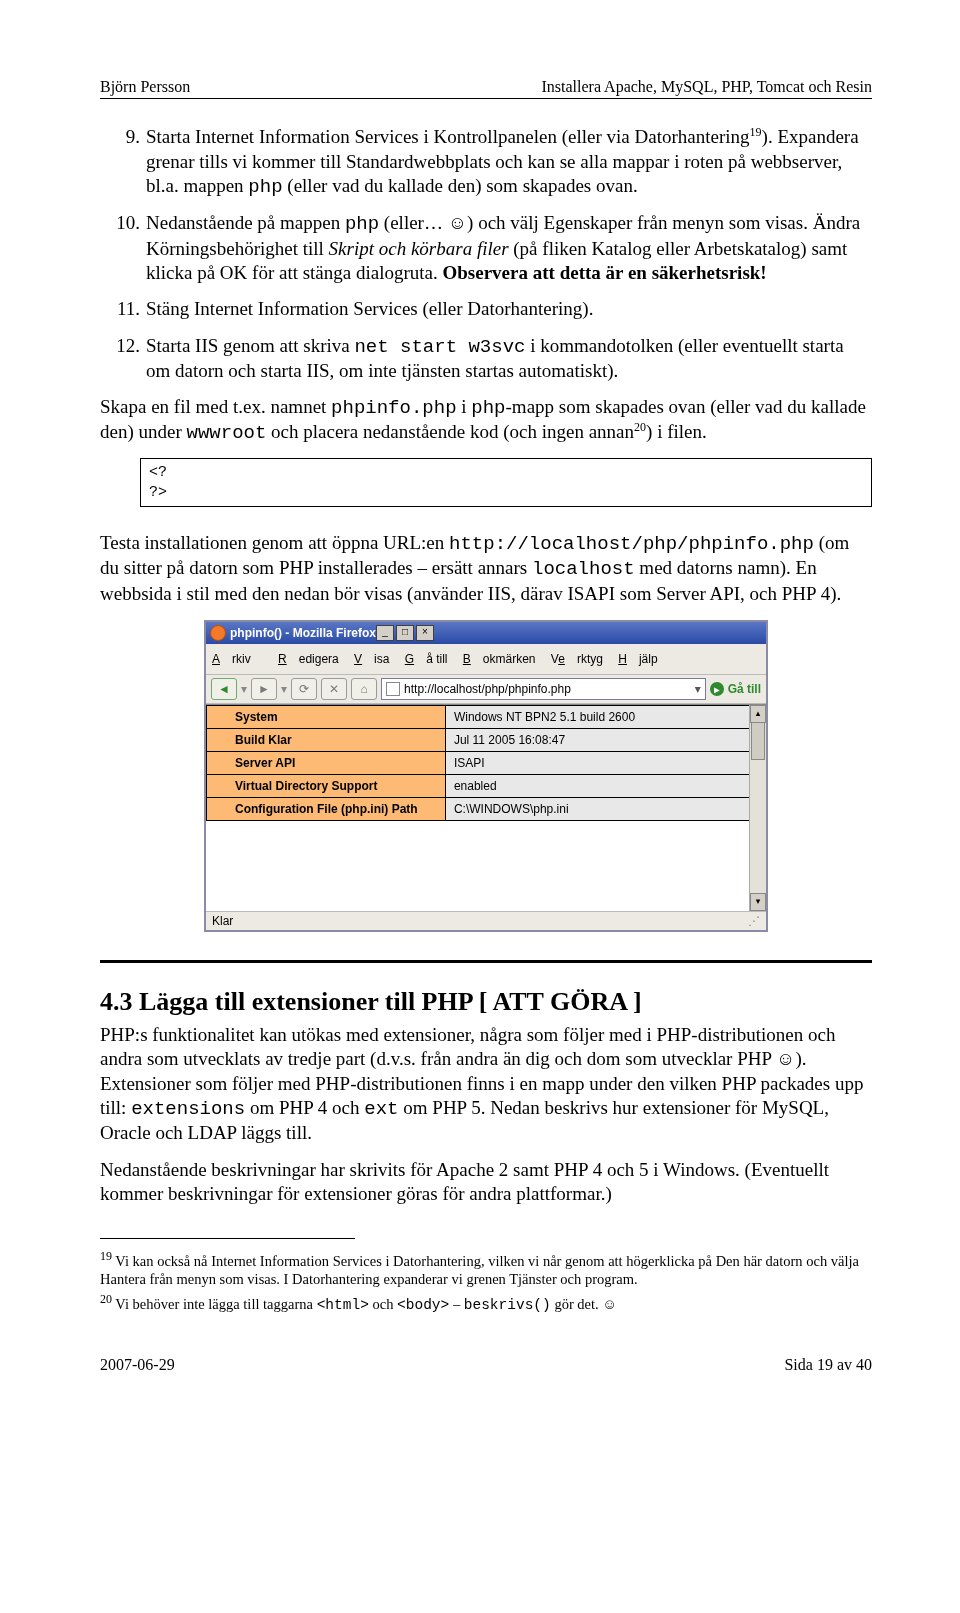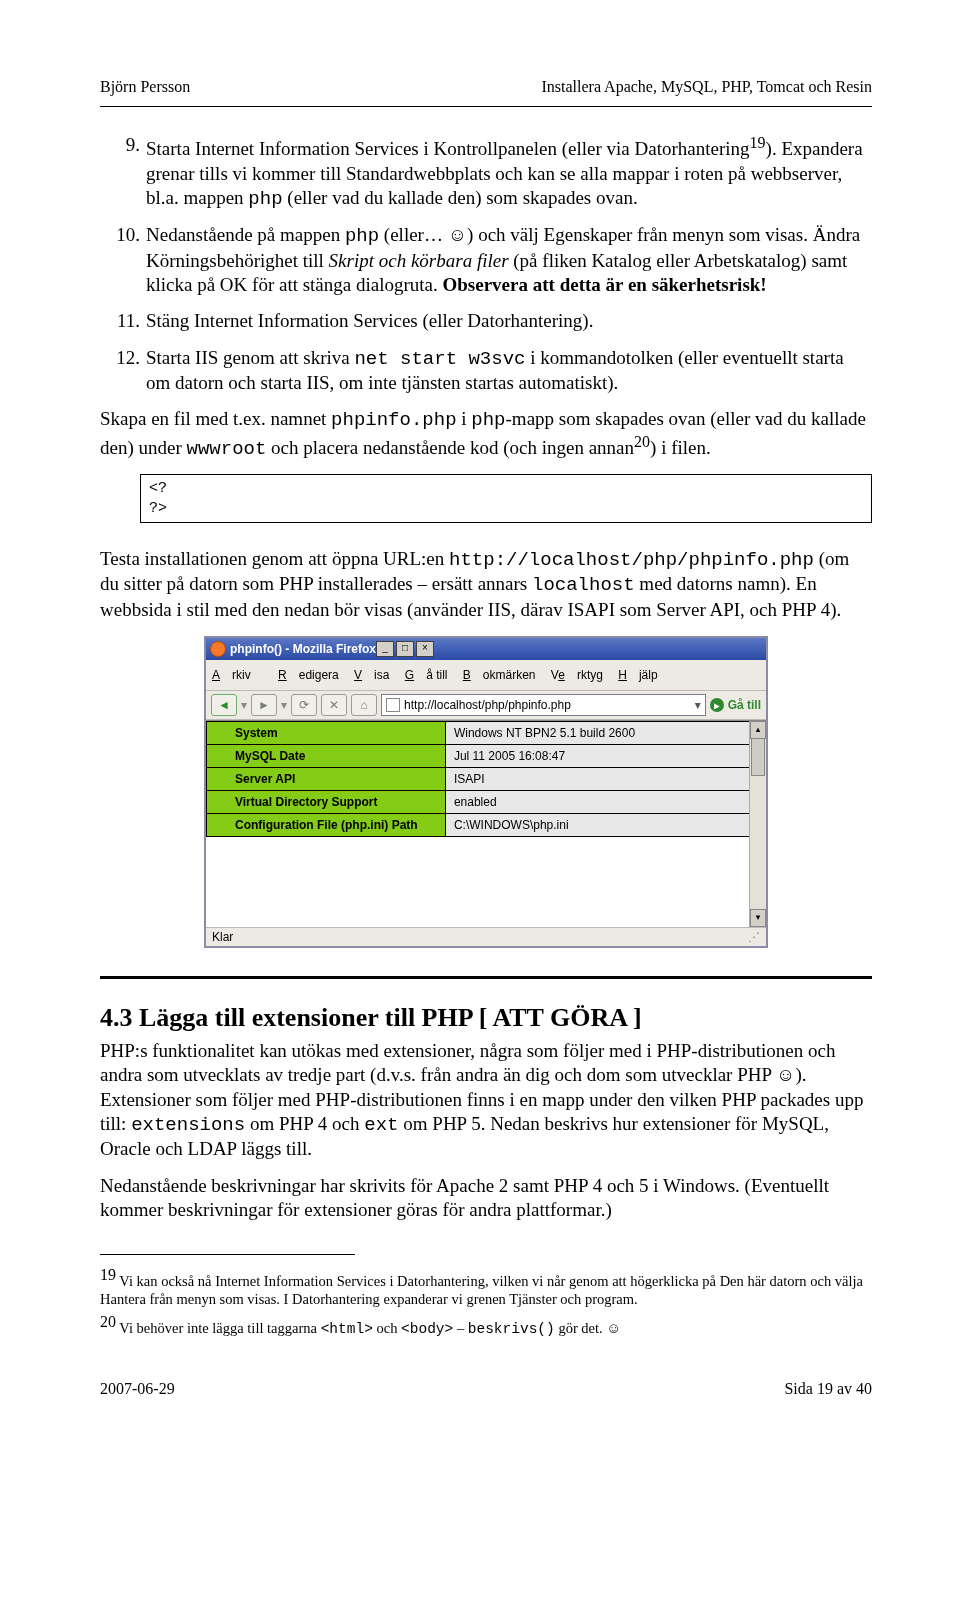--- a/index.html
+++ b/index.html
@@ -12,21 +12,21 @@
   }
   .page {
     padding: 78px 88px 50px 100px;
     box-sizing: border-box;
   }
   .header-row {
     display: flex;
     justify-content: space-between;
     font-size: 16px;
     border-bottom: 1.5px solid #000;
-    padding-bottom: 10px;
+    padding-bottom: 2px;
     margin-bottom: 26px;
   }
   .ol-item {
     display: flex;
     font-size: 19px;
     line-height: 1.28;
     margin-bottom: 12px;
   }
   .ol-num {
     width: 40px;
@@ -34,21 +34,21 @@
     text-align: right;
     padding-right: 6px;
   }
   .ol-txt {
     flex: 1;
   }
   .mono {
     font-family: "Courier New", Courier, monospace;
   }
   .sup {
-    font-size: 16px;
+    font-size: 12px;
     vertical-align: super;
   }
   .ital { font-style: italic; }
   .bold { font-weight: bold; }
   .body-p {
     font-size: 19px;
     line-height: 1.28;
     margin: 6px 0 12px 0;
   }
   .code-box {
@@ -90,21 +90,21 @@
   .gocircle{ width:14px;height:14px;border-radius:50%;background:#2d8a2d;color:#fff;display:flex;align-items:center;justify-content:center;font-size:10px;}
   .content-area { background:#fff; position:relative; height:206px; border-top:1px solid #888;}
   .scrollbar { position:absolute; right:0; top:0; bottom:0; width:16px; background:#e4e2d8; border-left:1px solid #aaa;}
   .scup,.scdn { height:16px; background:#d4d0c8; border:1px solid #888; font-size:9px; text-align:center; line-height:14px;}
   .scdn { position:absolute; bottom:0; left:0; right:0;}
   .thumb { position:absolute; top:17px; left:1px; right:1px; height:36px; background:#cfcdc3; border:1px solid #888;}
   .phphdr { background:#9999cc; color:#000; padding:12px 14px; display:flex; justify-content:space-between; align-items:center; margin-right:16px; border:1px solid #000; border-bottom:none;}
   .phplogo { width:72px; height:38px; background:#6a6aa8; border-radius:18px; border:1px solid #000; color:#fff; display:flex; align-items:center; justify-content:center; font-weight:bold; font-size:18px; font-style:italic;}
   .phptable { width:calc(100% - 16px); border-collapse:collapse; border:1px solid #000;}
   .phptable td { border:1px solid #000; padding:4px 8px; font-family:Arial,sans-serif; font-size:12px;}
-  .phptable td:first-child { background:#84cc16; font-weight:bold; width:44%;padding-left:28px;}
+  .phptable td:first-child { background:#fdba74; font-weight:bold; width:44%;padding-left:28px;}
   .phptable td:last-child { background:#e8e8e8;}
   .status { background:#eceae3; padding:2px 6px; border-top:1px solid #bbb; display:flex; justify-content:space-between;}
   .h2 {
     font-size: 26px;
     font-weight: bold;
     margin: 20px 0 0 0;
   }
   .hr { border:none; border-top:3px solid #000; margin:8px 0 24px 0;}
   .footnote {
     font-size: 14.5px;
@@ -215,21 +215,21 @@
         <div class="thumb"></div>
         <div class="scdn">▾</div>
       </div>
       <table class="phptable">
         <tbody>
             <tr>
               <td>System</td>
               <td>Windows NT BPN2 5.1 build 2600</td>
             </tr>
         <tr>
-              <td>MySQL Date</td>
+              <td>Build Klar</td>
               <td>Jul 11 2005 16:08:47</td>
             </tr>
         <tr>
               <td>Server API</td>
               <td>ISAPI</td>
             </tr>
         <tr>
               <td>Virtual Directory Support</td>
               <td>enabled</td>
             </tr>

